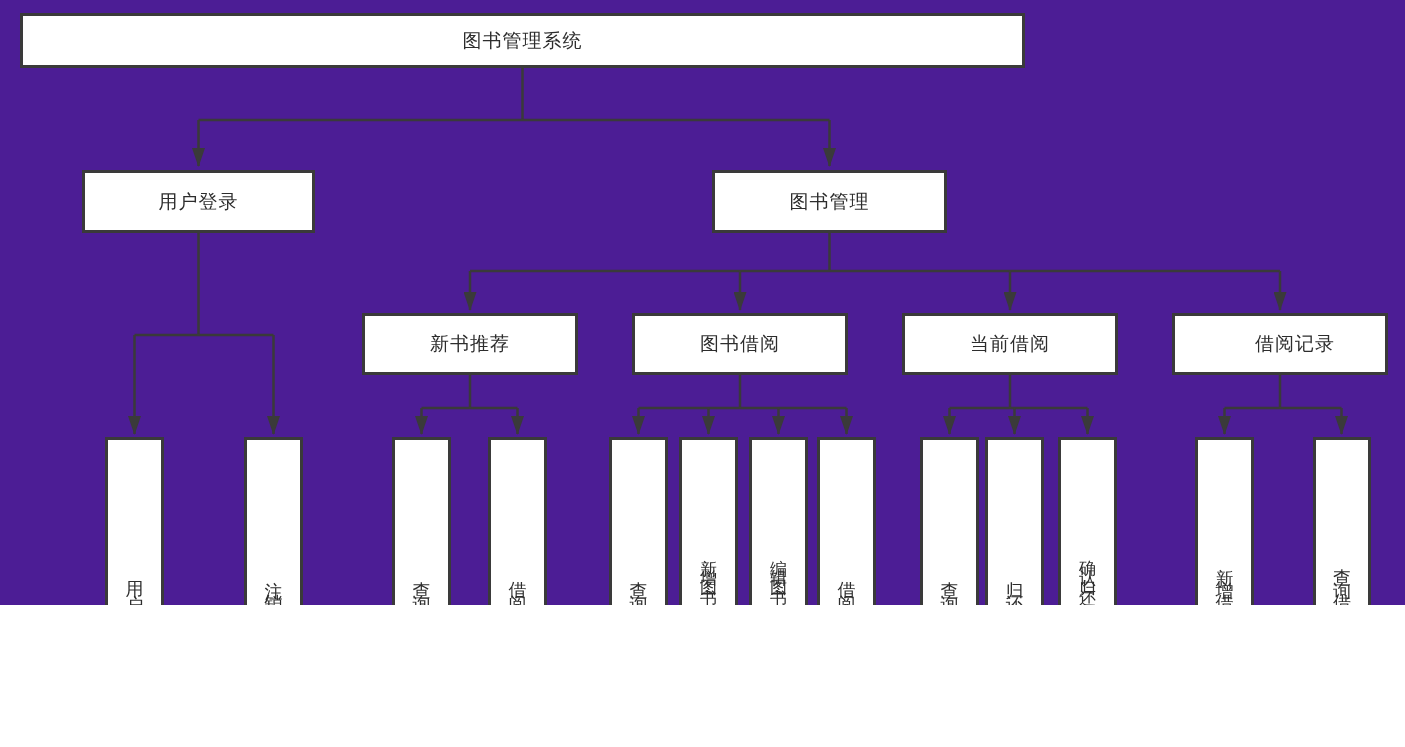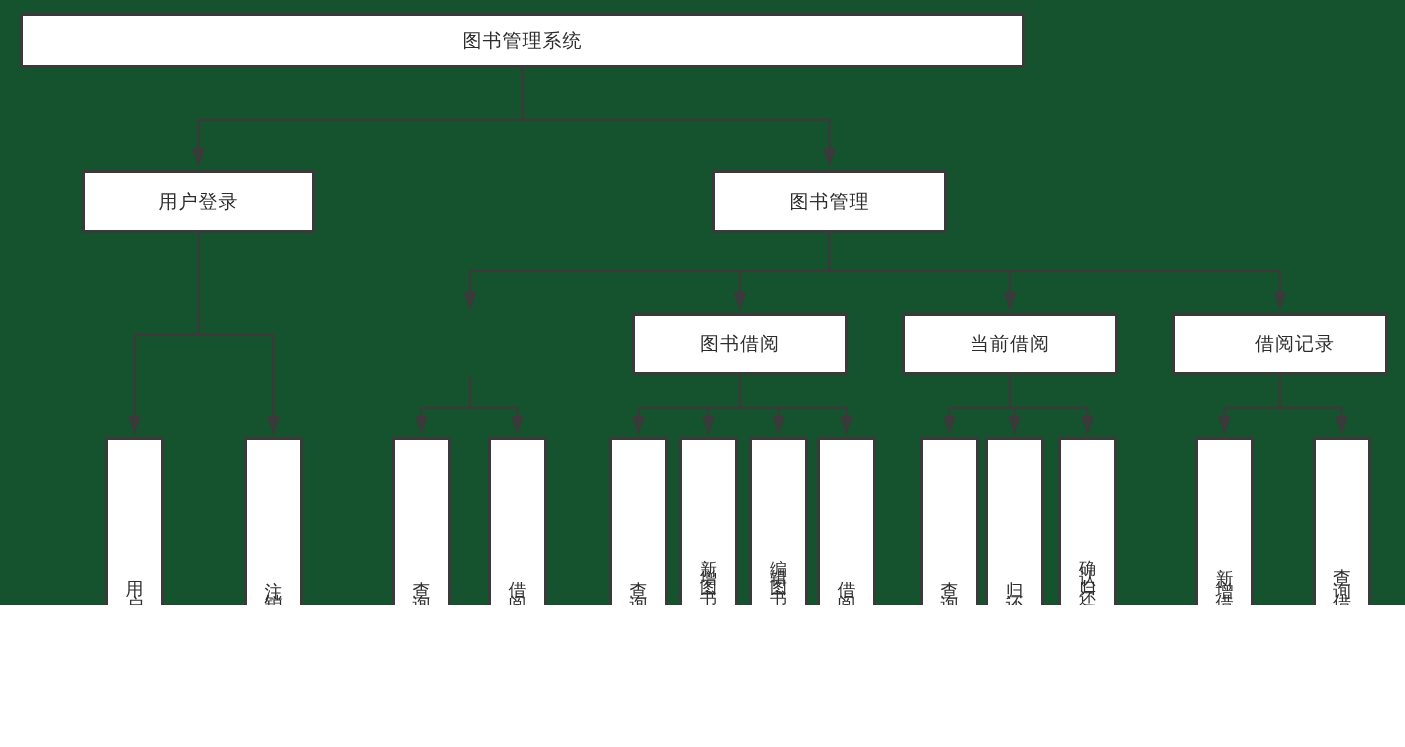--- a/index.html
+++ b/index.html
@@ -4,21 +4,21 @@
 <style>
   html, body {
     margin: 0;
     padding: 0;
     background: #ffffff;
   }
   #stage {
     position: relative;
     width: 1405px;
     height: 605px;
-    background: #14532d;
+    background: #4c1d95;
     font-family: "Liberation Sans", "DejaVu Sans", sans-serif;
     overflow: hidden;
   }
   #wires {
     position: absolute;
     left: 0;
     top: 0;
     z-index: 1;
   }
   .box {
@@ -118,20 +118,23 @@
     <span>图书管理系统</span>
   </div>
 
   <div class="box hbox" style="left:82px; top:170px; width:233px; height:63px;">
     <span>用户登录</span>
   </div>
   <div class="box hbox" style="left:712px; top:170px; width:235px; height:63px;text-align:right;">
     <span>图书管理</span>
   </div>
 
+  <div class="box hbox" style="left:362px; top:313px; width:216px; height:62px;">
+    <span>新书推荐</span>
+  </div>
   <div class="box hbox" style="left:632px; top:313px; width:216px; height:62px;">
     <span>图书借阅</span>
   </div>
   <div class="box hbox" style="left:902px; top:313px; width:216px; height:62px;text-align:right;">
     <span>当前借阅</span>
   </div>
   <div class="box hbox" style="left:1172px; top:313px; width:216px; height:62px;padding-left:30px;">
     <span>借阅记录</span>
   </div>
 

